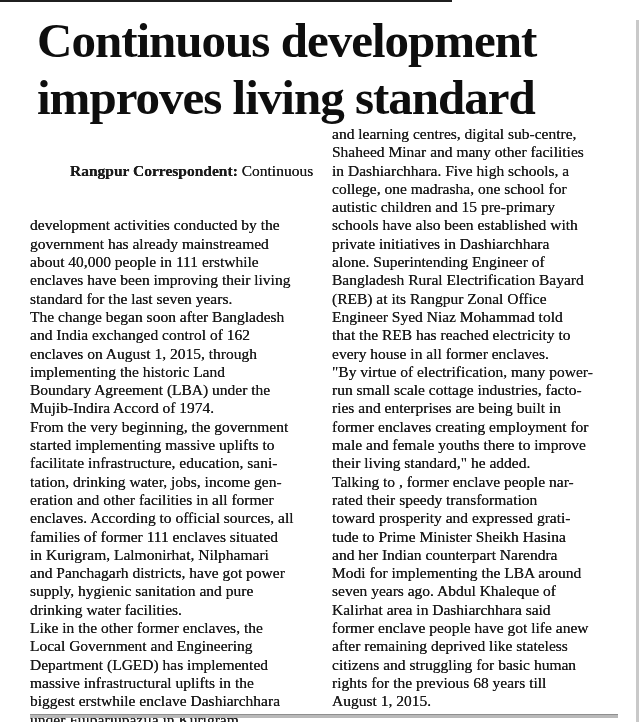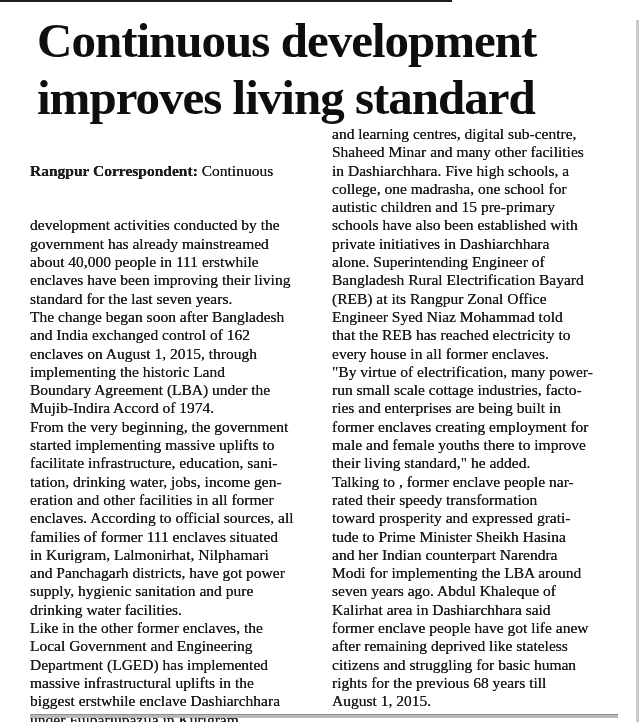--- a/index.html
+++ b/index.html
@@ -56,21 +56,21 @@
     position: absolute;
     top: 125px;
     font-size: 15.5px;
     line-height: 18.3px;
     color: #1b1b1b;
     text-shadow: 0 0 0.4px #1b1b1b;
     white-space: pre;
   }
   .col-left { left: 30px; width: 294px; }
   .col-right { left: 332px; width: 292px; }
-  .first-line { white-space: pre; }
+  .first-line { white-space: pre; margin-left: 40px; }
   .bold { font-weight: bold; }
 </style>
 </head>
 <body>
 
 <div class="page">
 
   <div class="top-rule"></div>
   <div class="right-rule"></div>
 

